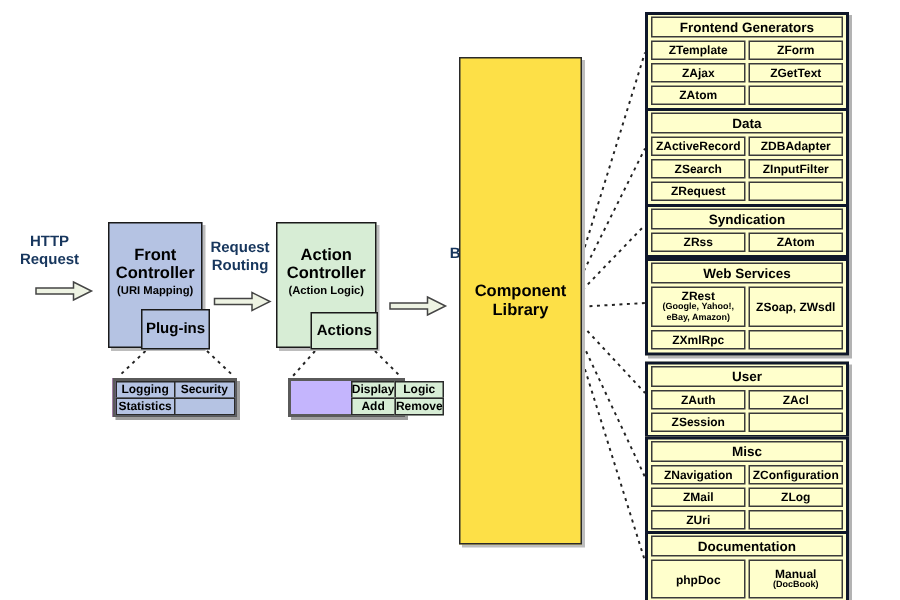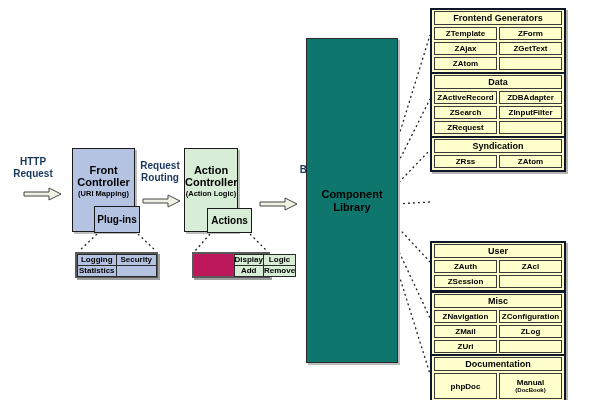--- a/index.html
+++ b/index.html
@@ -32,32 +32,32 @@
   }
   .subbox.blue { background:#b5c3e3; }
   .subbox.green { background:#d7edd5; }
 
   
   .subtable {
     position:absolute; display:grid; grid-template-columns:1fr 1fr;
     border:2px solid #5a5a5a; box-shadow:2px 2px 0 #9e9e9e; box-sizing:border-box;
   }
   .subtable.blue { background:#d946ef; }
-  .subtable.green { background:#be185d;padding-left:40px; }
+  .subtable.green { background:#c4b5fd;padding-left:40px; }
   .tcell {
     border:1px solid #2a2a2a; font-weight:bold; font-size:8px; color:#000;
     text-align:center; height:10px; line-height:10px; margin:-0.5px;
   }
   .subtable.blue .tcell { background:#b5c3e3; }
   .subtable.green .tcell { background:#d7edd5; }
 
   
   .library {
-    position:absolute; left:306px; top:38px; width:92px; height:325px;
-    background:#0f766e; border:1px solid #2a2a2a; box-shadow:2px 2px 0 #bdbdbd;
+    position:absolute; left:306px; top:38px; width:82px; height:325px;
+    background:#fde047; border:1px solid #2a2a2a; box-shadow:2px 2px 0 #bdbdbd;
     display:flex; align-items:center; justify-content:center; box-sizing:border-box;
   }
   .library-label { font-weight:bold; font-size:11px; color:#000; text-align:center; line-height:1.15; white-space:pre-line; }
 
   
   .group {
     position:absolute; left:430px; width:136px; background:#ffffcc;
     border:2px solid #0f172a; box-shadow:2px 2px 0 #b3b3b3;
     box-sizing:border-box; padding:1px 2px 2px;
   }
@@ -117,21 +117,21 @@
     <div class="tcell">Statistics</div>
     <div class="tcell"></div>
   </div>
 
   <div class="flowlabel" style="left:136px; top:160px; width:48px;">Request
 Routing</div>
   <svg class="blockarrow" style="left:141px; top:193px;" width="42" height="16">
     <path d="M2,6 L27,6 L27,2 L39,8 L27,14 L27,10 L2,10 Z" fill="#eef3e3" stroke="#444" stroke-width="1"></path>
   </svg>
 
-  <div class="ctrl green" style="left:184px; top:148px; width:54px; height:84px;">
+  <div class="ctrl green" style="left:184px; top:148px; width:67px; height:84px;">
     <div class="ctrl-title">Action
 Controller</div>
     <div class="ctrl-sub">(Action Logic)</div>
   </div>
   <div class="subbox green" style="left:207px; top:208px; width:45px; height:25px;">
     <span>Actions</span>
   </div>
   <div class="subtable green" style="left:192px; top:252px; width:78px;">
     <div class="tcell">Display</div>
     <div class="tcell">Logic</div>
@@ -175,20 +175,33 @@
   </div>
 
   <div class="group" style="top:136px;">
     <div class="gtitle">Syndication</div>
     <div class="ggrid">
       <div class="gcell">ZRss</div>
       <div class="gcell">ZAtom</div>
     </div>
   </div>
 
+  <div class="group" style="top:172px;">
+    <div class="gtitle">Web Services</div>
+    <div class="ggrid">
+      <div class="gcell">
+        <span>ZRest</span>
+        <span class="gnote preline">(Google, Yahoo!,
+eBay, Amazon)</span>
+      </div>
+      <div class="gcell">ZSoap, ZWsdl</div>
+      <div class="gcell">ZXmlRpc</div>
+      <div class="gcell"></div>
+    </div>
+  </div>
 
   <div class="group" style="top:241px;">
     <div class="gtitle">User</div>
     <div class="ggrid">
       <div class="gcell">ZAuth</div>
       <div class="gcell">ZAcl</div>
       <div class="gcell">ZSession</div>
       <div class="gcell"></div>
     </div>
   </div>

